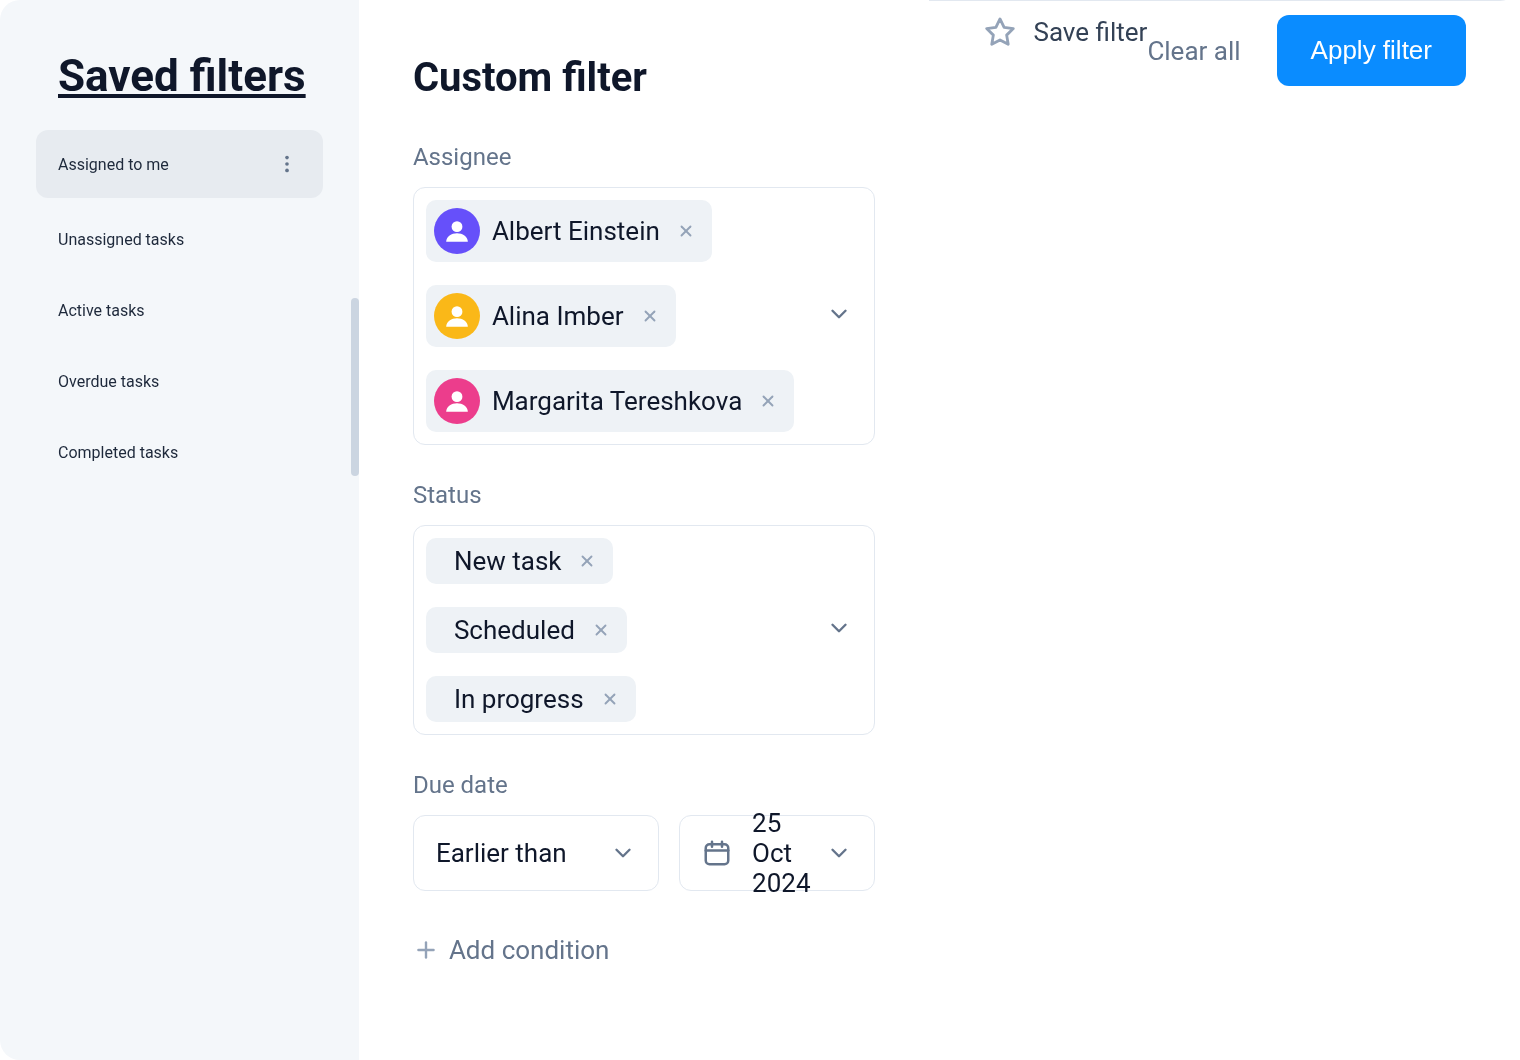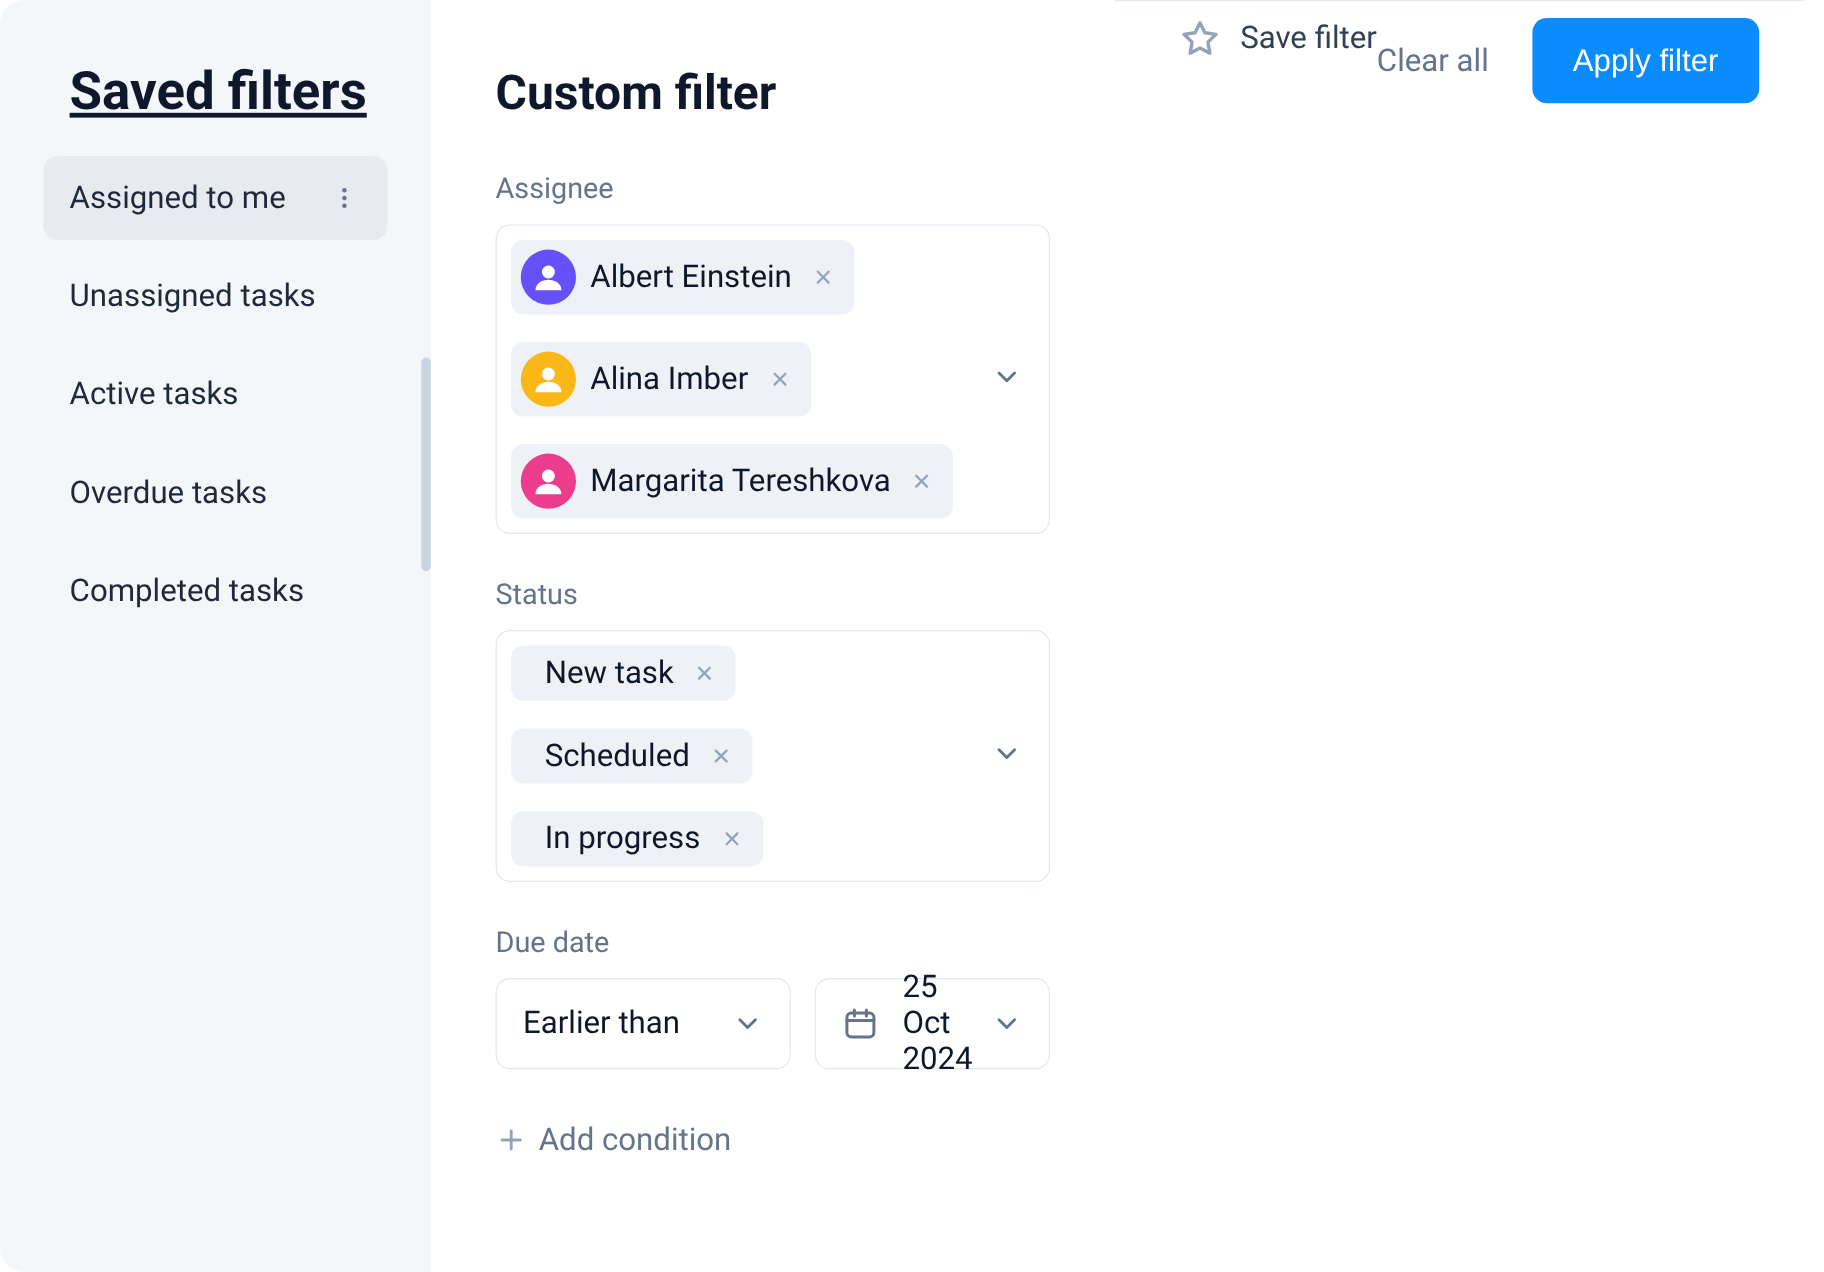--- a/index.html
+++ b/index.html
@@ -26,21 +26,21 @@
     margin-bottom: 28px;
     padding-left: 22px;
     text-decoration: underline;
   }
   .sidebar-item {
     display: flex;
     align-items: center;
     justify-content: space-between;
     padding: 20px 22px;
     border-radius: 12px;
-    font-size: 26px;
+    font-size: 16px;
     color: #1e293b;
     cursor: pointer;
     margin-bottom: 12px;
   }
   .sidebar-item.active {
     background: #e7ebf0;
   }
   .dots-icon {
     width: 28px; height: 28px;
     display: flex; align-items: center; justify-content: center;

